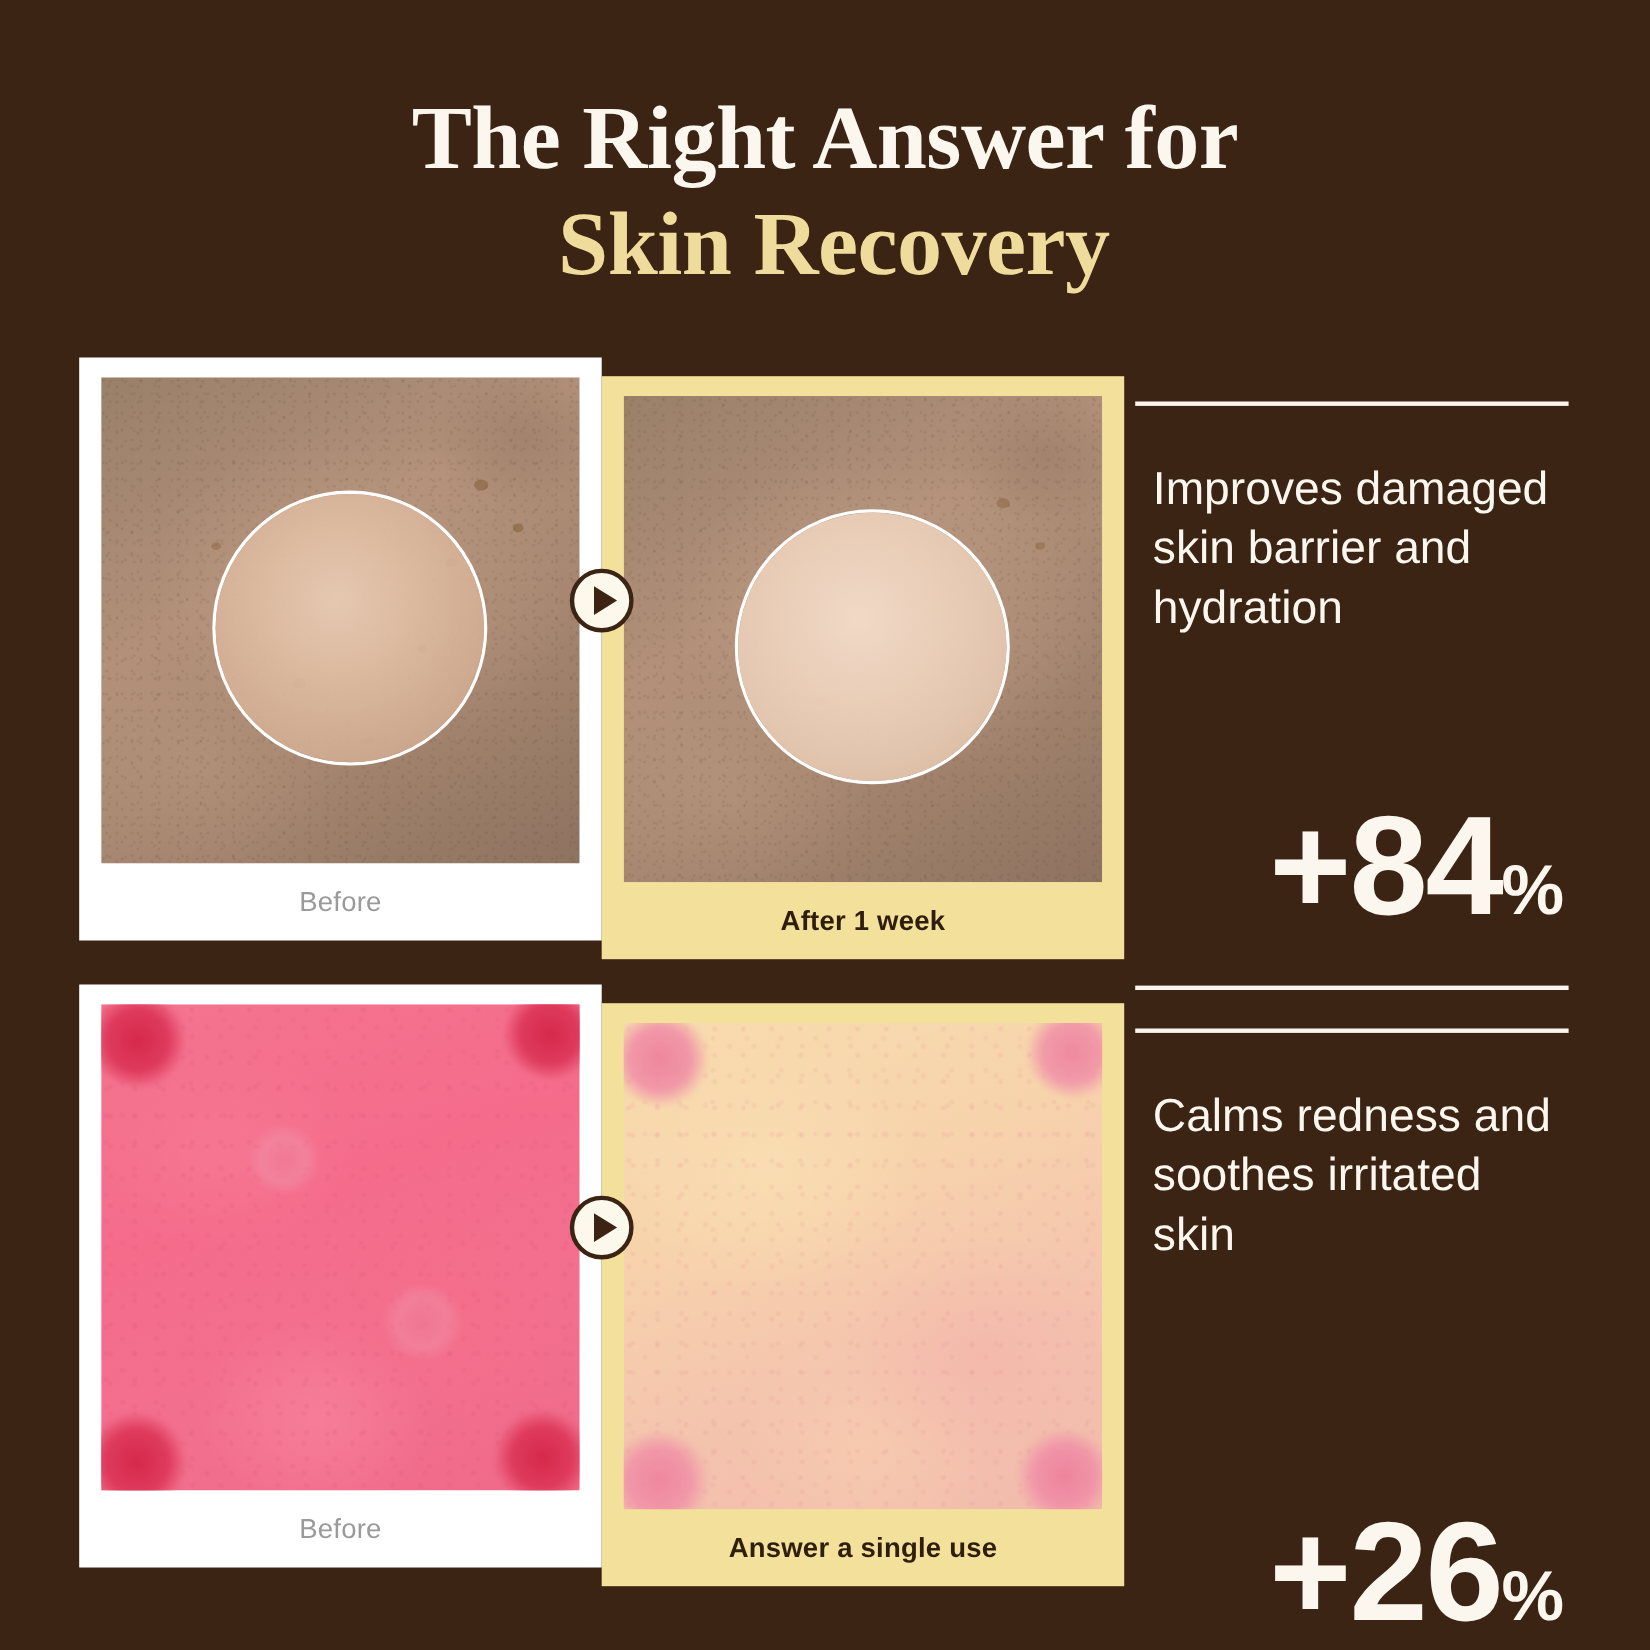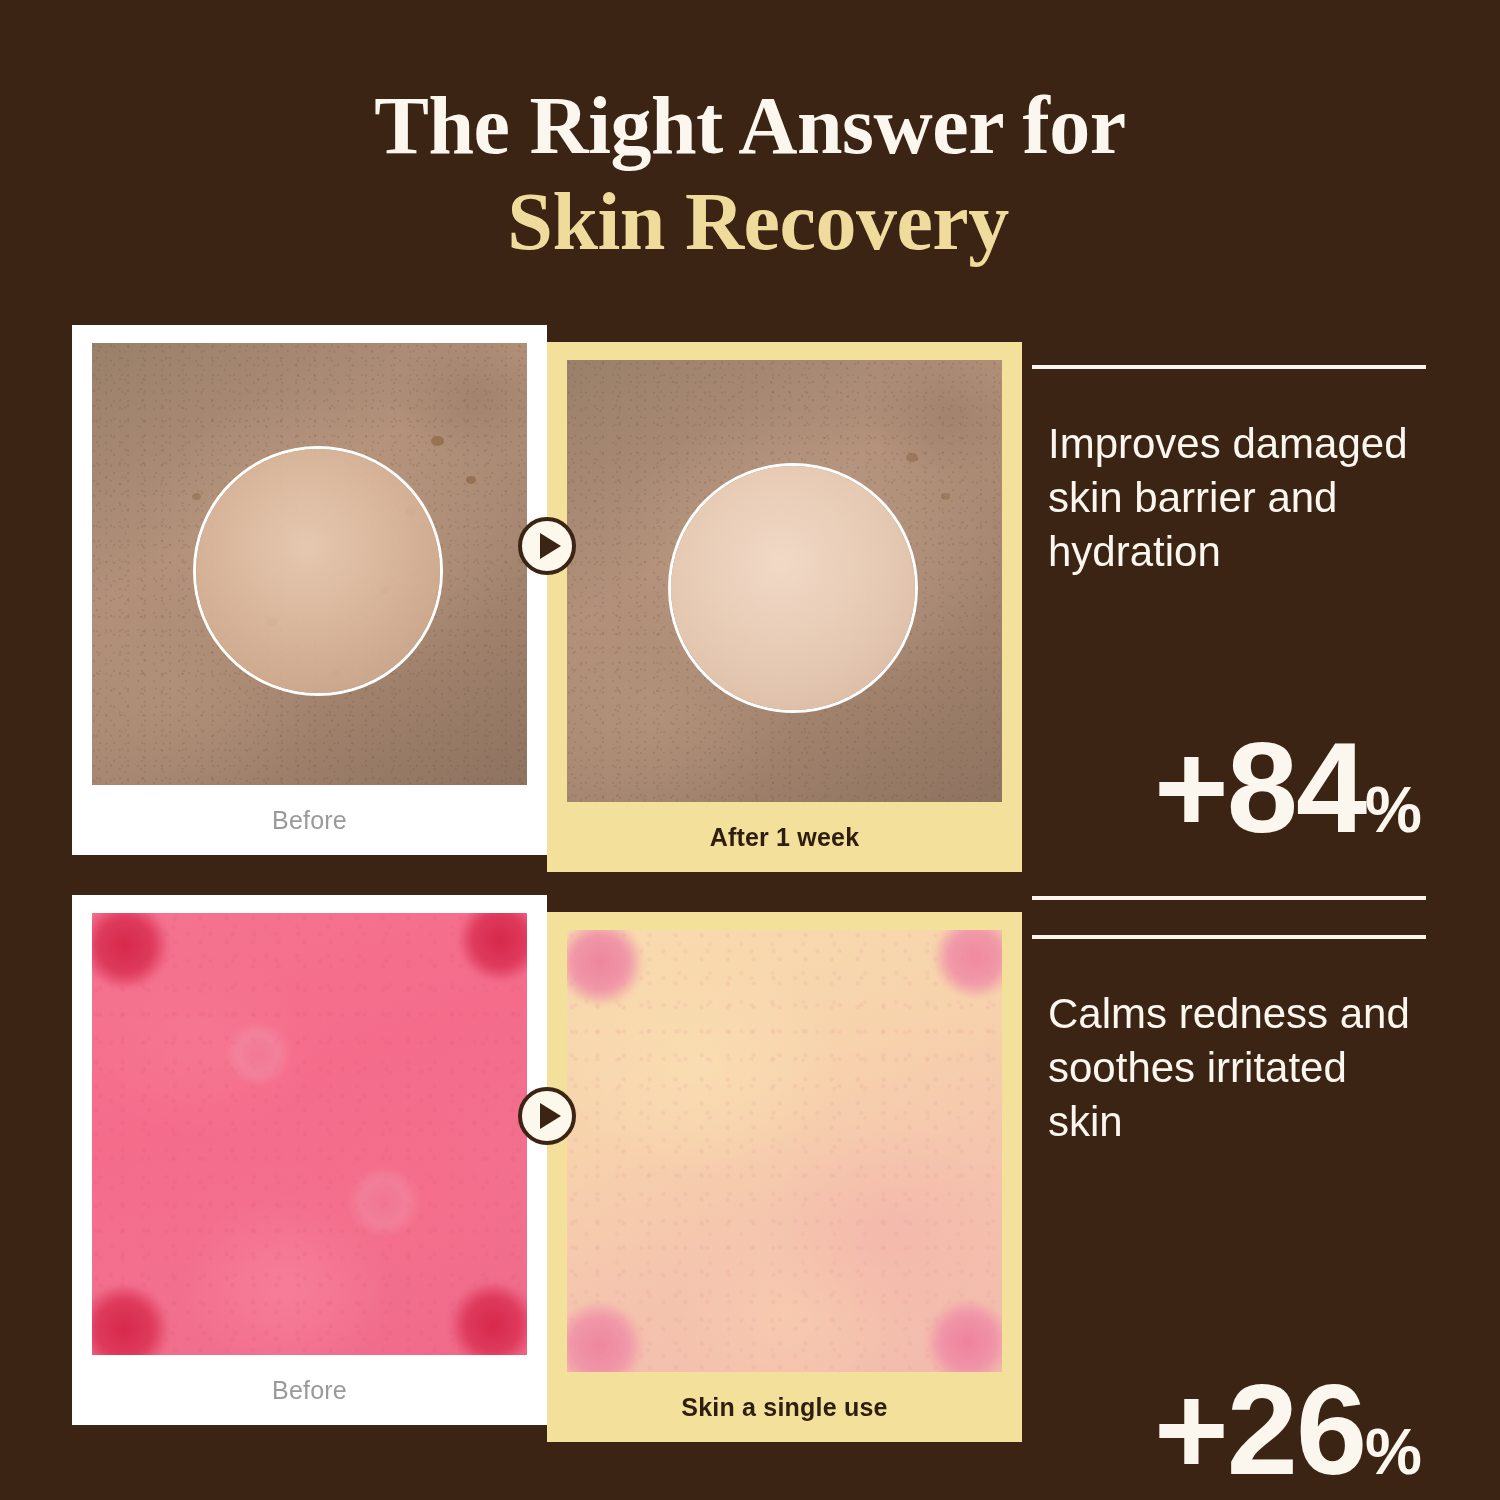--- a/index.html
+++ b/index.html
@@ -325,21 +325,21 @@
 
     <div class="panel panel-after">
       <div class="photo-frame">
         <div class="red-after"></div>
         <div class="red-grain-light"></div>
         <div class="blotch blotch-light" style="left:-12px;top:-10px;width:90px;height:85px;opacity:.9;"></div>
         <div class="blotch blotch-light" style="right:-16px;top:-14px;width:86px;height:82px;opacity:.85;"></div>
         <div class="blotch blotch-light" style="left:-14px;bottom:-18px;width:92px;height:88px;opacity:.85;"></div>
         <div class="blotch blotch-light" style="right:-10px;bottom:-12px;width:88px;height:84px;opacity:.9;"></div>
       </div>
-      <div class="caption caption-after">Skin a single use</div>
+      <div class="caption caption-after">Answer a single use</div>
     </div>
 
     <div class="play-btn">
       <div class="play-tri"></div>
     </div>
   </div>
 
   <div class="info info-1">
     <div class="divider"></div>
     <div class="info-body">

